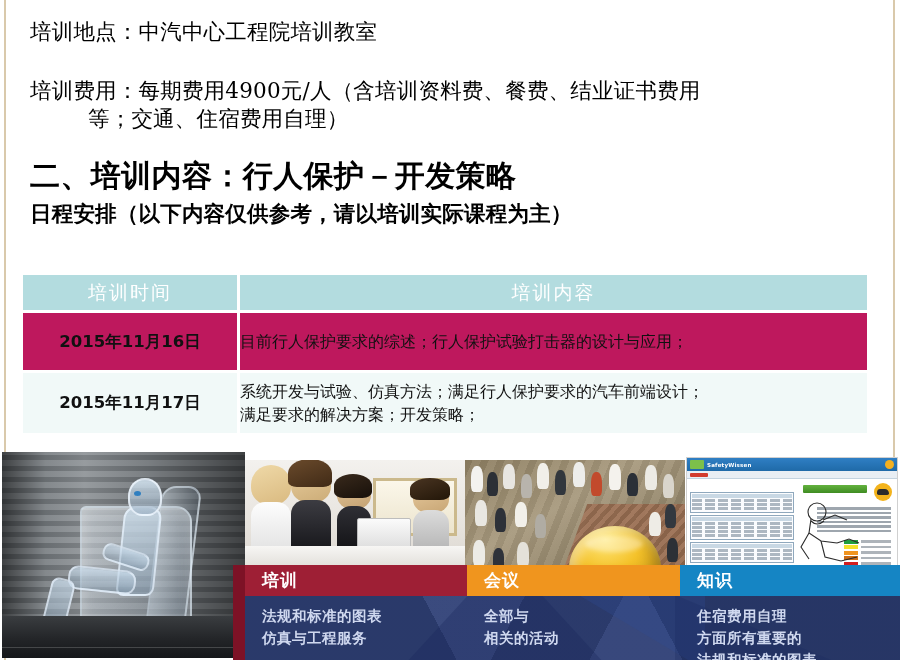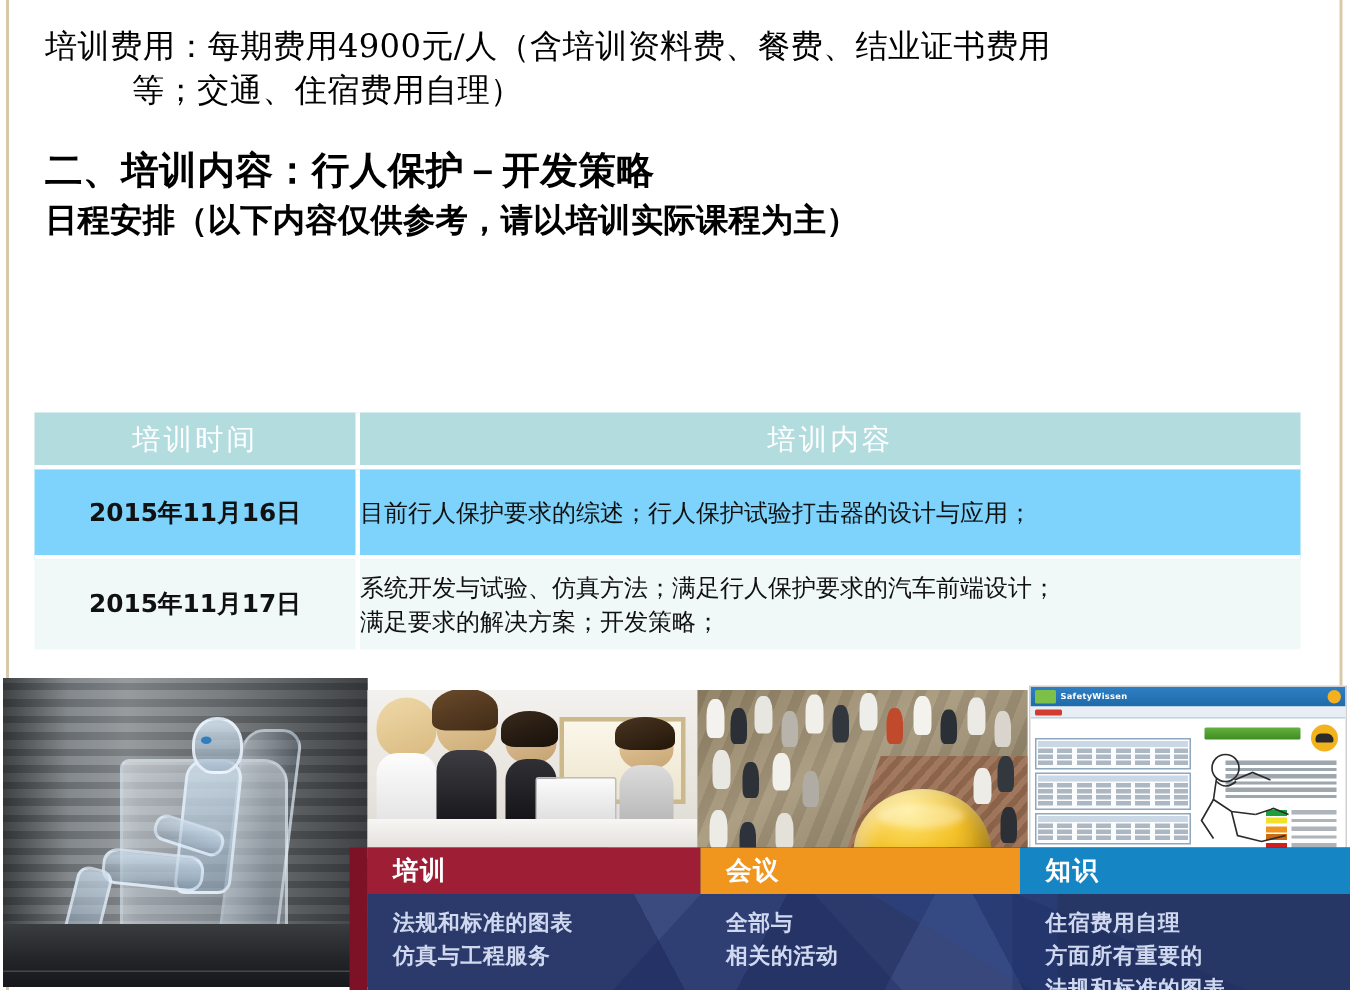--- a/index.html
+++ b/index.html
@@ -46,21 +46,21 @@
     line-height: 1.33;
     color: #000000;
     margin: 0 0 22px 0;
     letter-spacing: 0.2px;
   }
   .para.venue { margin-bottom: 30px; }
   .para .indent-line { display: block; padding-left: 58px; }
 
   .heading2 {
     font-family: "DejaVu Serif", "Liberation Serif", serif;
-    font-size: 25px;
+    font-size: 30px;
     font-weight: bold;
     color: #000000;
     margin: 22px 0 2px 0;
     letter-spacing: 0.4px;
   }
   .subheading {
     font-family: "DejaVu Serif", "Liberation Serif", serif;
     font-size: 21.5px;
     font-weight: bold;
     color: #000000;
@@ -94,21 +94,21 @@
     font-size: 19px;
     font-weight: normal;
     text-align: center;
     letter-spacing: 2px;
     border-right: 3px solid #ffffff;
     border-bottom: 3px solid #ffffff;
     box-sizing: border-box;
   }
   .th-cell.last { border-right: none; }
 
-  .row-a td { background: #7dd3fc; }
+  .row-a td { background: #be185d; }
   .row-b td { background: #f1f9f8; }
 
   .td-time {
     height: 60px;
     text-align: center;
     font-family: "DejaVu Sans", "Liberation Sans", sans-serif;
     font-size: 16.5px;
     font-weight: bold;
     color: #111111;
     border-right: 3px solid #ffffff;
@@ -501,20 +501,21 @@
 </head>
 <body>
 
 <div id="slide">
 
   <div class="edge-left"></div>
   <div class="edge-right"></div>
 
   <div class="text-block">
 
+    <p class="para venue">培训地点：中汽中心工程院培训教室</p>
 
     <p class="para">
       <span class="first-line">培训费用：每期费用4900元/人（含培训资料费、餐费、结业证书费用</span>
       <span class="indent-line">等；交通、住宿费用自理）</span>
     </p>
 
     <h2 class="heading2">二、培训内容：行人保护－开发策略</h2>
 
     <p class="subheading">日程安排（以下内容仅供参考，请以培训实际课程为主）</p>
   </div>

